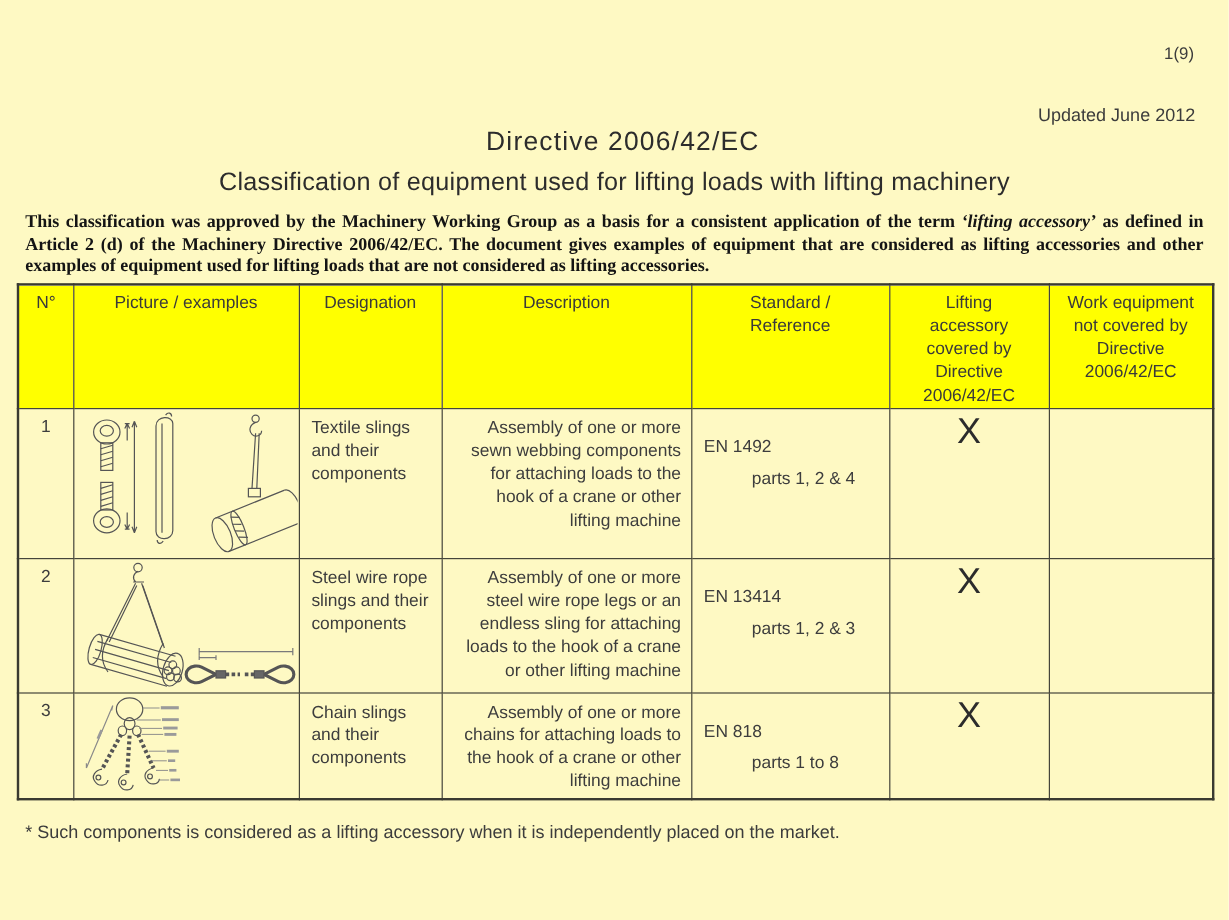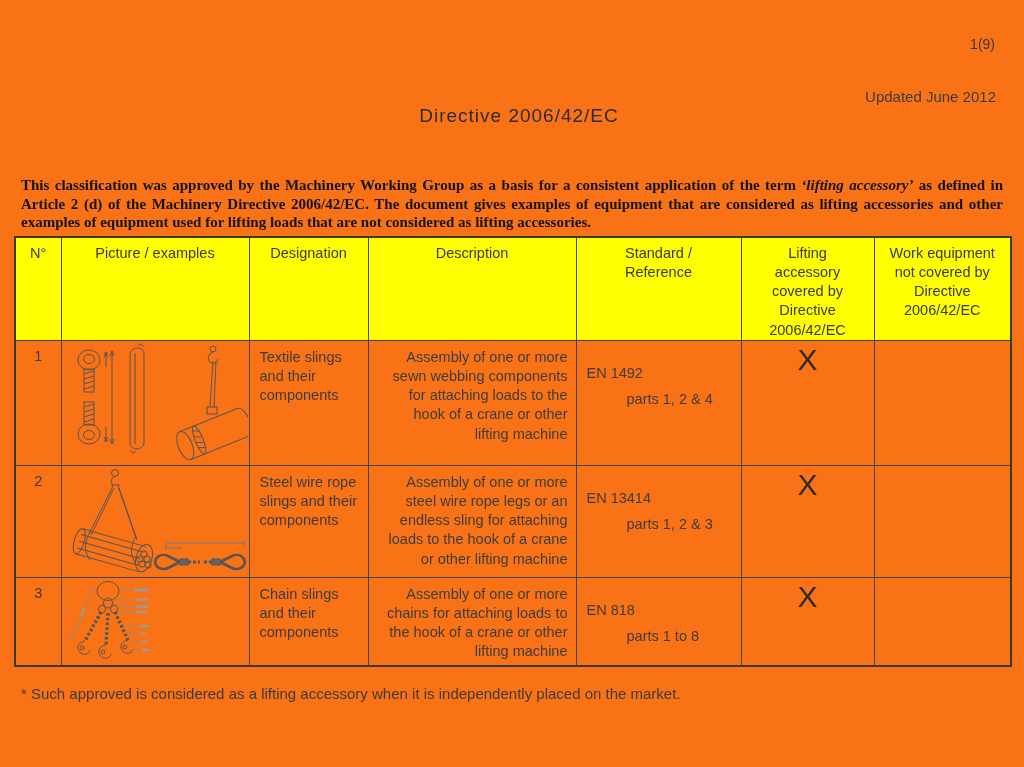--- a/index.html
+++ b/index.html
@@ -1,36 +1,36 @@
 <!DOCTYPE html>
 <html><head>
 <meta charset="utf-8">
 <style>
   * { margin: 0; padding: 0; box-sizing: border-box; }
   html, body { background: #ffffff; }
   .page {
     position: relative;
     width: 1024px;
     height: 767px;
-    background: #f97316;
+    background: #fef9c3;
     font-family: "Liberation Sans", sans-serif;
     color: #3c3c3c;
     overflow: hidden;
   }
   .page-number {
     position: absolute; top: 36px; right: 29px;
     font-size: 14px; color: #3c3c3c;
   }
   .updated {
     position: absolute; top: 88px; right: 28px;
     font-size: 15px; color: #3c3c3c;
   }
   .title1 {
     position: absolute; top: 105px; left: 0; width: 100%;
-    text-align: center; font-size: 19px; font-weight: 400;
+    text-align: center; font-size: 22px; font-weight: 400;
     letter-spacing: 1px; color: #2c2c2c; padding-left: 14px;
   }
   .title2 {
     position: absolute; top: 140px; left: 0; width: 100%;
     text-align: center; font-size: 21px; font-weight: 400;
     letter-spacing: 0.2px; color: #2c2c2c;
   }
   .intro {
     position: absolute; top: 176px; left: 21px; width: 982px;
     font-family: "Liberation Serif", serif;
@@ -84,20 +84,21 @@
 </style>
 </head>
 <body>
 
 <div class="page">
 
   <div class="page-number">1(9)</div>
   <div class="updated">Updated June 2012</div>
 
   <div class="title1">Directive 2006/42/EC</div>
+  <div class="title2">Classification of equipment used for lifting loads with lifting machinery</div>
 
   <p class="intro"><span>This classification was approved by the Machinery Working Group as a basis for a consistent application of the term </span><span class="term">‘lifting accessory’</span><span> as defined in Article 2 (d) of the Machinery Directive 2006/42/EC. The document gives examples of equipment that are considered as lifting accessories and other examples of equipment used for lifting loads that are not considered as lifting accessories.</span></p>
 
   <table class="main">
     <colgroup>
       <col style="width:46px">
         <col style="width:188px">
         <col style="width:119px">
       <col style="width:208px">
         <col style="width:165px">
@@ -254,15 +255,15 @@
       <td class="std">
         <div>EN 818</div>
         <div class="parts">parts 1 to 8</div>
       </td>
       <td class="mark">X</td>
       <td class="mark"></td>
     </tr>
   </tbody>
     </table>
 
-  <div class="footnote1">*  Such approved is considered as a lifting accessory when it is independently placed on the market.</div>
+  <div class="footnote1">*  Such components is considered as a lifting accessory when it is independently placed on the market.</div>
 
 </div>
 
 </body></html>

